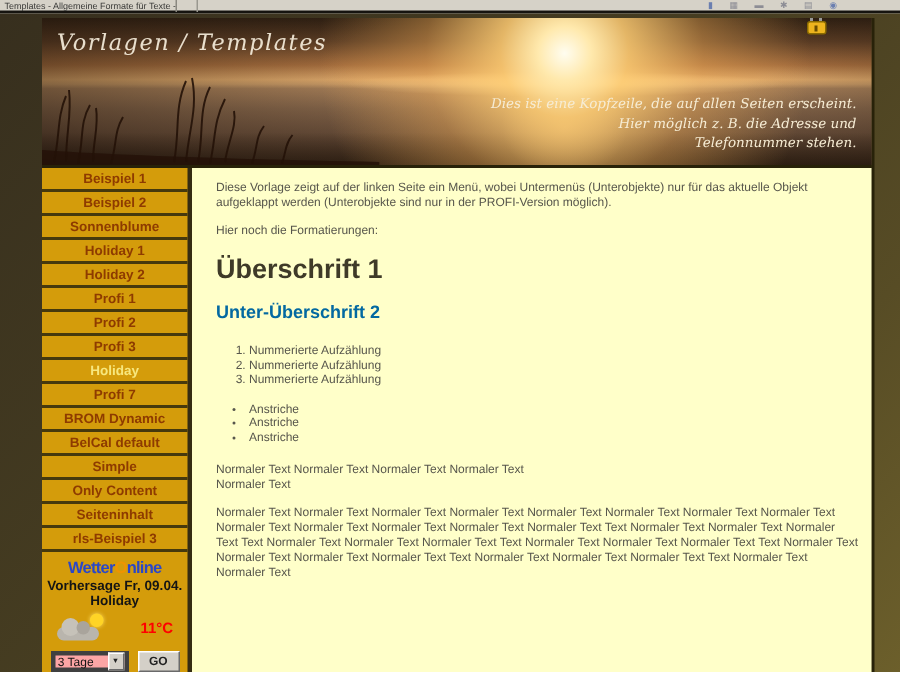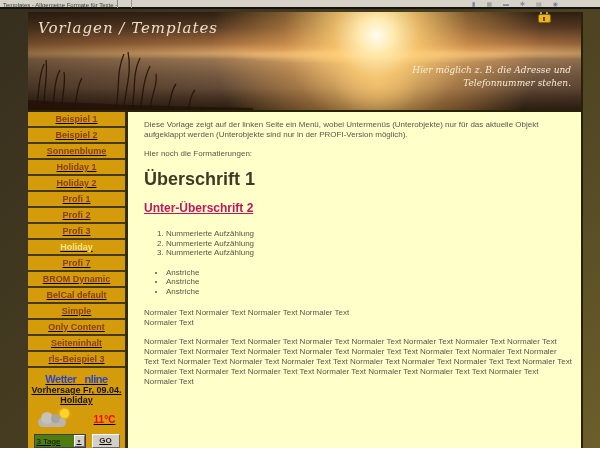--- a/index.html
+++ b/index.html
@@ -48,21 +48,21 @@
   .lock { position:absolute; top:-4px; right:30px; width:13px; height:15px; }
   .lock .shackle { position:absolute; top:0; left:2px; width:8px; height:8px;
     border:2px solid #9a9a9a; border-bottom:none; border-radius:5px 5px 0 0; }
   .lock .body { position:absolute; bottom:0; left:0; width:13px; height:9px;
     background:#edb41e; border:1px solid #8a6a00; border-radius:2px; }
   .lock .key { position:absolute; bottom:2px; left:5px; width:2px; height:4px; background:#6a4c00; }
 
   
   .cols { flex:1; display:flex; background:#352c13; border-top:2px solid #282209; }
 
-  .sidebar { width:97px; background:#d49c0b; display:flex; flex-direction:column;text-decoration:underline; }
+  .sidebar { width:97px; background:#d49c0b; display:flex; flex-direction:column; }
   .menu-item { height:16px; line-height:14px; border-bottom:2px solid #46390d;
     text-align:center; font-size:9px; font-weight:bold; color:#8e3b00; cursor:pointer; }
   .menu-item.active { color:#f7e77e; }
 
   
   .weather { padding-top:5px; text-align:center; }
   .brand { font-size:11px; font-weight:bold; color:#2a47c8; letter-spacing:-0.5px; }
   .brand .o { color:#ef9400; }
   .wx-line { font-size:9px; font-weight:bold; color:#141414; line-height:10px; }
   .wx-row { display:flex; align-items:center; justify-content:center; gap:24px; margin-top:6px; height:17px; }
@@ -70,36 +70,36 @@
   .wx-icon .sun-dot { position:absolute; right:1px; top:-3px; width:9px; height:9px;
     border-radius:50%; background:#ffd426; box-shadow:0 0 3px #ffdf60; }
   .wx-icon .cloud { position:absolute; left:0; bottom:0; width:28px; height:9px;
     background:#b9b5ad; border-radius:6px; }
   .wx-icon .cloud::before { content:""; position:absolute; left:3px; top:-6px;
     width:12px; height:12px; border-radius:50%; background:#c6c2b9; }
   .wx-icon .cloud::after { content:""; position:absolute; left:13px; top:-4px;
     width:9px; height:9px; border-radius:50%; background:#a9a49c; }
   .temp { font-size:10px; font-weight:bold; color:#f00; }
   .wx-controls { display:flex; justify-content:center; gap:6px; margin-top:6px; }
-  .select { width:52px; height:14px; background:#4d7c0f; border:1px solid #404040;
+  .select { width:52px; height:14px; background:#fca5a5; border:3px solid #404040;
     display:flex; align-items:center; font-size:8px; color:#111; }
   .select .val { flex:1; text-align:left; padding-left:2px; }
   .select .arrow { width:11px; height:12px; background:#d4d0c8;
     border:1px solid; border-color:#fff #6a6a6a #6a6a6a #fff;
     font-size:5px; line-height:11px; color:#222; }
   .go-btn { width:28px; height:14px; background:#d4d0c8;
     border:1px solid; border-color:#fff #6a6a6a #6a6a6a #fff;
     font-size:8px; font-weight:bold; color:#222; text-align:center; line-height:12px; cursor:pointer; }
 
   
   .content { flex:1; margin-left:3px; background:#ffffc9; padding:8px 9px 0 16px;
     font-size:8px; line-height:10px; color:#57564c; overflow:hidden; }
   .content p { margin-bottom:9px; }
   .content h1 { font-size:18px; line-height:20px; color:#3f3a28; margin:10px 0 14px 0; }
-  .content h2 { font-size:12px; color:#be185d; margin:0 0 16px 0;text-decoration:underline; }
+  .content h2 { font-size:12px; color:#0369a1; margin:0 0 16px 0; }
   .content h3 { font-size:9.5px; color:#3f3a28; margin:0 0 12px 0; }
   .content ol { margin:0 0 10px 22px; }
   .content ul { margin:0 0 12px 22px; list-style-type:disc; }
   .content li { line-height:9.5px; font-size:8px; }
 </style>
 </head>
 <body>
 
 <div class="screen">
 
@@ -134,20 +134,21 @@
             <path d="M96,60 C98,38 104,24 100,4"></path>
             <path d="M104,60 C108,42 104,26 112,10"></path>
             <path d="M112,61 C116,44 114,34 122,18"></path>
             <path d="M122,60 C124,46 130,36 128,26"></path>
             <path d="M140,61 C144,50 142,44 148,36"></path>
             <path d="M160,61 C163,52 162,48 167,42"></path>
           </g>
         </svg>
         <div class="site-title">Vorlagen / Templates</div>
         <div class="tagline">
+          <div>Dies ist eine Kopfzeile, die auf allen Seiten erscheint.</div>
           <div>Hier möglich z. B. die Adresse und</div>
           <div>Telefonnummer stehen.</div>
         </div>
         <div class="lock" title="Login">
           <div class="shackle"></div>
           <div class="body"></div>
           <div class="key"></div>
         </div>
       </div>
 

